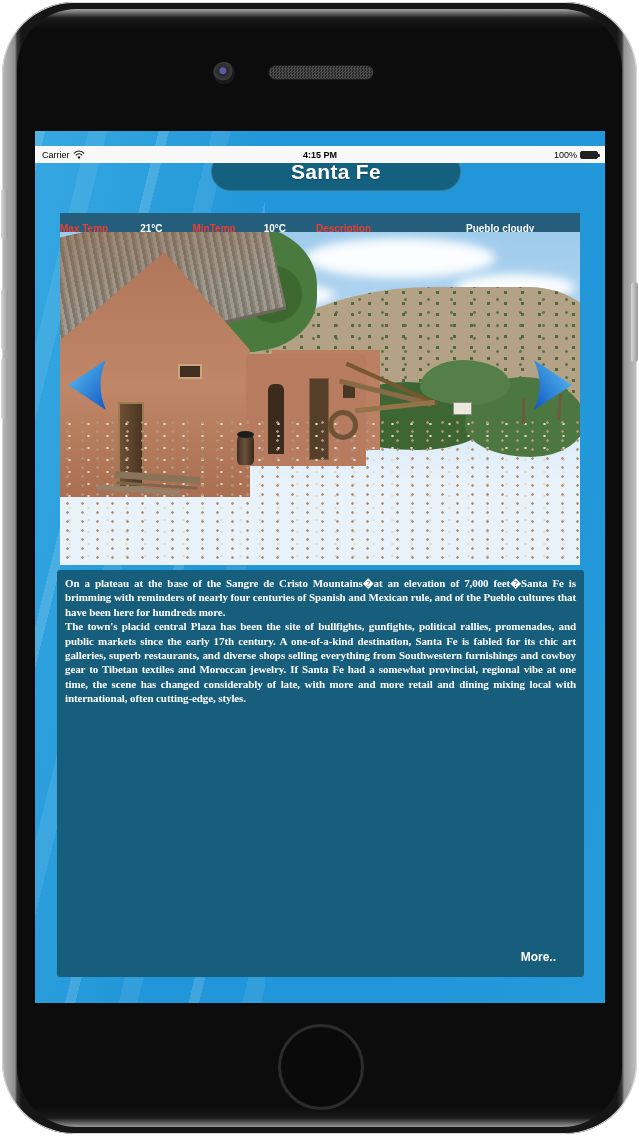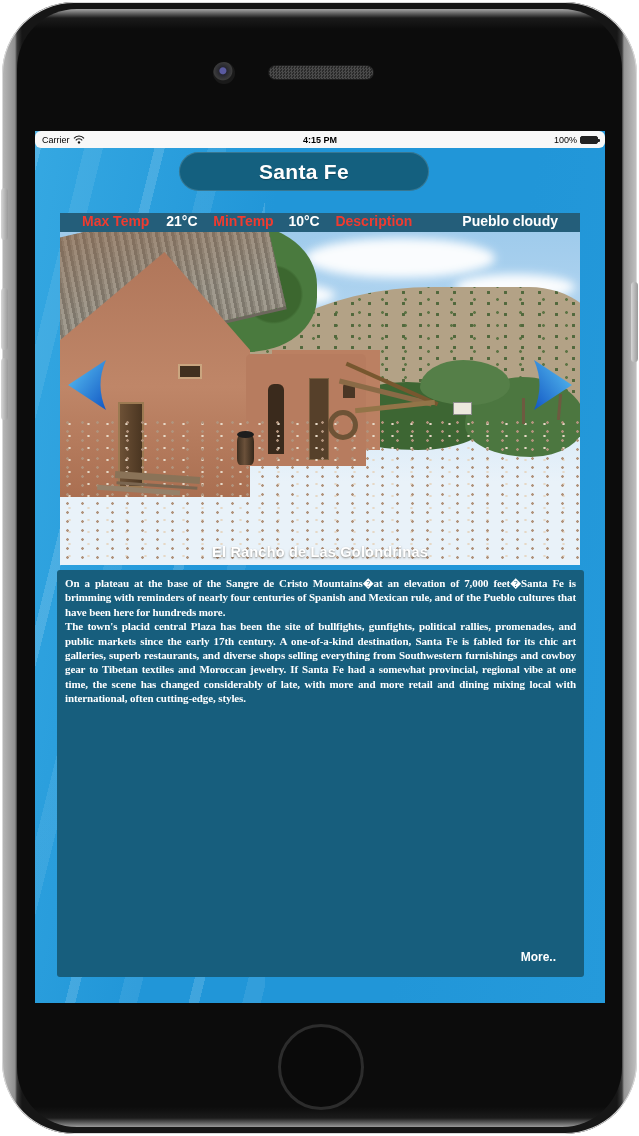--- a/index.html
+++ b/index.html
@@ -24,34 +24,34 @@
     background:repeating-conic-gradient(#4a4a4a 0 25%,#2a2a2a 0 50%) 0 0/3px 3px;border:1px solid #1c1c1c;z-index:4;}
   .home-btn{position:absolute;left:276px;top:1022px;width:86px;height:86px;border-radius:50%;
     border:3px solid #2c2c2c;background:#0a0a0a;z-index:4;}
 
   
   .screen{position:absolute;left:35px;top:131px;width:570px;height:872px;overflow:hidden;
     background:linear-gradient(100deg,#35a8e2 0%,#2196d8 35%,#2196d8 70%,#259adb 100%);z-index:3;}
   .streaks{position:absolute;left:0;top:0;width:230px;height:100%;pointer-events:none;
     background:repeating-linear-gradient(104deg,rgba(255,255,255,.14) 0 10px,rgba(255,255,255,0) 10px 52px,rgba(255,255,255,.08) 52px 70px,rgba(255,255,255,0) 70px 120px);}
 
-  .status-bar{position:absolute;left:0;top:0;width:100%;height:17px;background:#f8f8f8;
-    display:flex;align-items:center;padding:0 7px;font-size:9px;color:#000;z-index:6;border-radius:6px;}
+  .status-bar{position:absolute;left:0;top:15px;width:100%;height:17px;background:#f8f8f8;
+    display:flex;align-items:center;padding:0 7px;font-size:9px;color:#000;z-index:6;}
   .sb-left{display:flex;align-items:center;gap:3px;}
   .sb-time{position:absolute;left:0;right:0;text-align:center;font-weight:bold;font-size:9px;}
   .sb-right{margin-left:auto;display:flex;align-items:center;gap:3px;z-index:1;justify-content:center;}
   .battery-icon{width:18px;height:8px;border:1px solid #222;border-radius:2px;position:relative;background:#222;}
   .battery-icon:after{content:"";position:absolute;right:-3px;top:2px;width:2px;height:3px;background:#222;border-radius:0 1px 1px 0;}
 
-  .title-box{position:absolute;left:144px;top:21px;width:250px;height:39px;border-radius:21px;
+  .title-box{position:absolute;left:176px;top:21px;width:250px;height:39px;border-radius:21px;
     background:#14607f;box-shadow:0 0 0 1px rgba(255,255,255,.15) inset;display:flex;align-items:center;justify-content:center;}
   .title-box span{color:#fff;font-weight:bold;font-size:21px;letter-spacing:.3px;text-shadow:0 1px 1px rgba(0,0,0,.3);}
 
   .weather-bar{position:absolute;left:25px;top:82px;width:520px;height:21px;background:#245e7a;
-    display:flex;align-items:flex-start;font-size:14px;font-weight:bold;padding:0 22px;white-space:nowrap;}
+    display:flex;align-items:flex-end;font-size:10px;font-weight:bold;padding:0 0;white-space:nowrap;}
   .w-label{color:#ef3b30;}
   .w-value{color:#fff;}
   .weather-bar .gap-a{width:32px;}.weather-bar .gap-b{width:30px;}.weather-bar .gap-c{width:28px;}
   .weather-bar .gap-d{width:30px;}.weather-bar .gap-e{width:95px;}
 
   
   .photo{position:absolute;left:25px;top:101px;width:520px;height:333px;overflow:hidden;background:#bcd7ef;}
   .sky{position:absolute;inset:0;background:linear-gradient(180deg,#9fcbec 0%,#bcdaf2 40%,#ddecf8 62%,#e9f2f9 75%);}
   .cloud{position:absolute;background:#fff;border-radius:50%;filter:blur(5px);opacity:.95;}
   .c1{left:245px;top:6px;width:190px;height:40px;}
@@ -208,21 +208,20 @@
     <svg class="nav-arrow nav-right" viewBox="0 0 40 52">
       <defs>
         <linearGradient id="gr" x1="1" y1="0" x2="0" y2="1">
           <stop offset="0" stop-color="#5cc6f4"></stop>
             <stop offset="1" stop-color="#1257c4"></stop>
         </linearGradient>
       </defs>
       <path d="M39 26 L1 1 Q12 26 1 51 Z" fill="url(#gr)"></path>
     </svg>
 
-    <div class="photo-caption">El Rancho de Las Golondrinas</div>
   </div>
 
   <div class="desc-panel">
     <div class="desc-text">
       <p>On a plateau at the base of the Sangre de Cristo Mountains�at an elevation of 7,000 feet�Santa Fe is brimming with reminders of nearly four centuries of Spanish and Mexican rule, and of the Pueblo cultures that have been here for hundreds more.</p>
       <p>The town's placid central Plaza has been the site of bullfights, gunfights, political rallies, promenades, and public markets since the early 17th century. A one-of-a-kind destination, Santa Fe is fabled for its chic art galleries, superb restaurants, and diverse shops selling everything from Southwestern furnishings and cowboy gear to Tibetan textiles and Moroccan jewelry. If Santa Fe had a somewhat provincial, regional vibe at one time, the scene has changed considerably of late, with more and more retail and dining mixing local with international, often cutting-edge, styles.</p>
     </div>
     <span class="more-link">More..</span>
   </div>
 </div>

